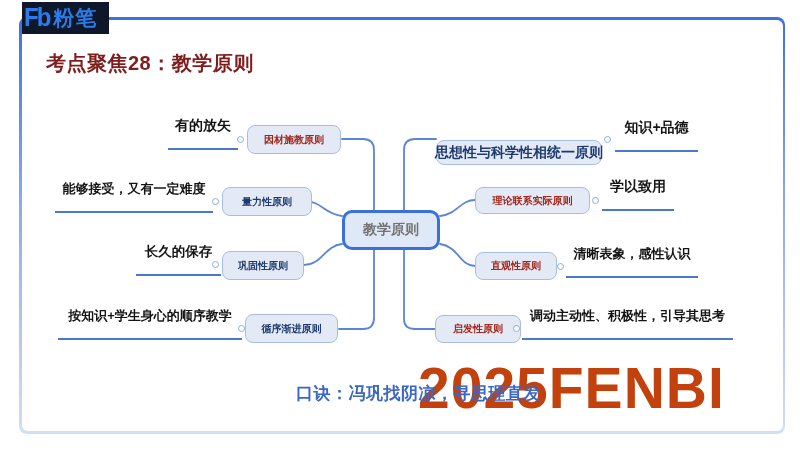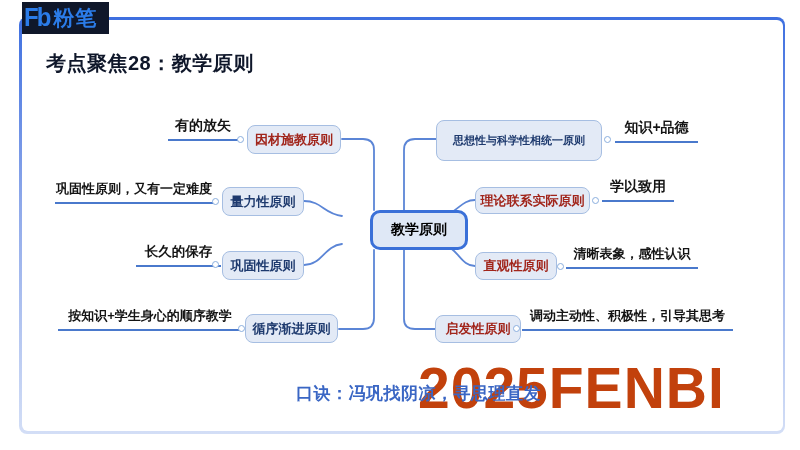--- a/index.html
+++ b/index.html
@@ -9,36 +9,36 @@
   .frame{position:absolute;left:19px;top:17px;width:766px;height:417px;border-radius:8px;
          background:linear-gradient(180deg,#3e6fe0 0%,#8fa9ea 45%,#d3def6 100%);}
   .frame-inner{position:absolute;left:2.5px;top:3px;right:2.5px;bottom:3px;background:#fff;border-radius:6px;}
   
   .logo{position:absolute;left:22px;top:2px;height:32px;display:flex;align-items:center;
         background:#0f172a;padding:0 12px 0 2px;z-index:6;}
   .logo-glyph{font-weight:900;font-size:24px;color:#2b7ce9;letter-spacing:-2px;margin-right:4px;
               transform:scaleY(1.05);}
   .logo-name{font-weight:900;font-size:21px;color:#2b7ce9;letter-spacing:1px;}
   
-  .title{position:absolute;left:46px;top:50px;font-size:20px;font-weight:800;color:#0f172a;z-index:5;
+  .title{position:absolute;left:46px;top:50px;font-size:20px;font-weight:800;color:#7f1d1d;z-index:5;
          letter-spacing:0.5px;}
   
   .watermark{position:absolute;left:418px;top:355px;font-size:57px;font-weight:800;color:#c2410c;
              letter-spacing:1px;z-index:1;}
   
   .wires{position:absolute;left:0;top:0;z-index:2;}
   
   .node{position:absolute;display:flex;align-items:center;justify-content:center;
         background:#e3eaf6;border:1.5px solid #a6bee2;border-radius:8px;
-        font-weight:700;font-size:13px;color:#1e3a6e;z-index:3;box-sizing:border-box;white-space:nowrap;}
+        font-weight:700;font-size:10px;color:#1e3a6e;z-index:3;box-sizing:border-box;white-space:nowrap;}
   .node.red{color:#a1251b;}
-  .node.center{border:3px solid #3a70d8;border-radius:10px;font-size:14px;color:#000000;background:#dfe8f6;margin-left:28px;}
+  .node.center{border:3px solid #3a70d8;border-radius:10px;font-size:14px;color:#737373;background:#dfe8f6;}
   
   .note{position:absolute;text-align:center;font-weight:700;font-size:13.5px;color:#141414;
-        border-bottom:2px solid #4a79cc;padding-bottom:4px;z-index:3;box-sizing:border-box;white-space:nowrap;}
+        border-bottom:2px solid #4a79cc;padding-bottom:13px;z-index:3;box-sizing:border-box;white-space:nowrap;}
   .note.small{font-size:13px;}
   
   .ring{position:absolute;width:5px;height:5px;border:1.5px solid #8aaede;border-radius:50%;
         background:#fff;z-index:4;}
   
   .mnemonic{position:absolute;left:296px;top:382px;font-size:17px;font-weight:800;color:#3a66c4;
             letter-spacing:0.5px;z-index:5;}
 </style>
 </head>
 <body>
@@ -67,31 +67,31 @@
       <path d="M440,216 C458,214 460,200 475,200"></path>
       <path d="M440,244 C458,246 460,266 475,266"></path>
       <path d="M374,250 V318 Q374,329 363,329 H339"></path>
       <path d="M404,250 V319 Q404,329 415,329 H435"></path>
     </g>
   </svg>
 
   <div class="node center" style="left:342px;top:210px;width:98px;height:40px;">教学原则</div>
 
   <div class="node red" style="left:247px;top:125px;width:94px;height:29px;">因材施教原则</div>
-  <div class="node" style="left:222px;top:187px;width:82px;height:29px;">量力性原则</div>
+  <div class="node" style="left:222px;top:187px;width:90px;height:29px;">量力性原则</div>
   <div class="node" style="left:222px;top:251px;width:82px;height:29px;">巩固性原则</div>
   <div class="node" style="left:245px;top:314px;width:93px;height:29px;">循序渐进原则</div>
 
-  <div class="node" style="left:436px;top:120px;width:166px;height:41px;font-size:11px;">思想性与科学性相统一原则</div>
+  <div class="node" style="left:436px;top:140px;width:166px;height:25px;font-size:14px;">思想性与科学性相统一原则</div>
   <div class="node red" style="left:475px;top:187px;width:115px;height:27px;">理论联系实际原则</div>
   <div class="node red" style="left:475px;top:252px;width:82px;height:28px;">直观性原则</div>
   <div class="node red" style="left:435px;top:315px;width:86px;height:28px;">启发性原则</div>
 
   <div class="note" style="left:168px;top:117px;width:70px;font-size:14px;">有的放矢</div>
-  <div class="note small" style="left:55px;top:180px;width:158px;">巩固性原则，又有一定难度</div>
+  <div class="note small" style="left:55px;top:180px;width:158px;">能够接受，又有一定难度</div>
   <div class="note" style="left:136px;top:243px;width:85px;">长久的保存</div>
   <div class="note small" style="left:58px;top:307px;width:184px;">按知识+学生身心的顺序教学</div>
 
   <div class="note" style="left:615px;top:119px;width:83px;font-size:14px;">知识+品德</div>
   <div class="note" style="left:602px;top:178px;width:72px;font-size:14px;">学以致用</div>
   <div class="note small" style="left:566px;top:245px;width:132px;">清晰表象，感性认识</div>
   <div class="note small" style="left:522px;top:307px;width:211px;">调动主动性、积极性，引导其思考</div>
 
   <div class="ring" style="left:237px;top:136px;"></div>
   <div class="ring" style="left:212px;top:198px;"></div>

